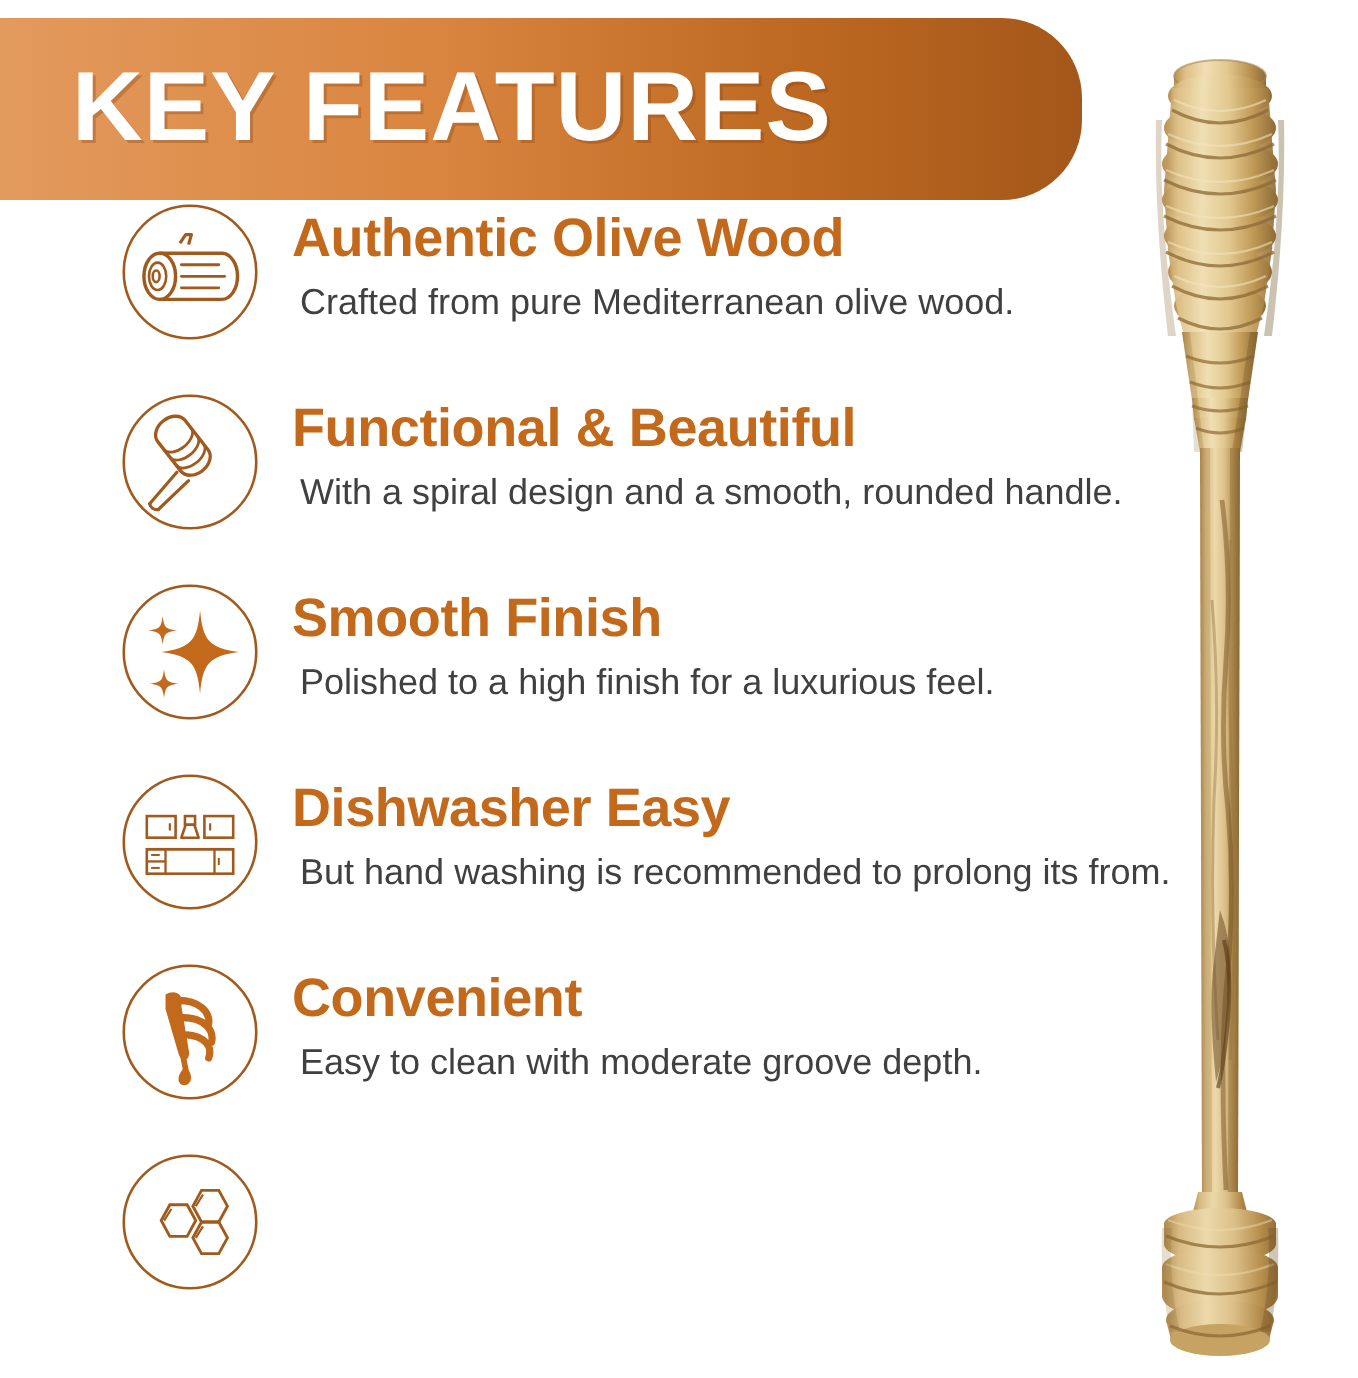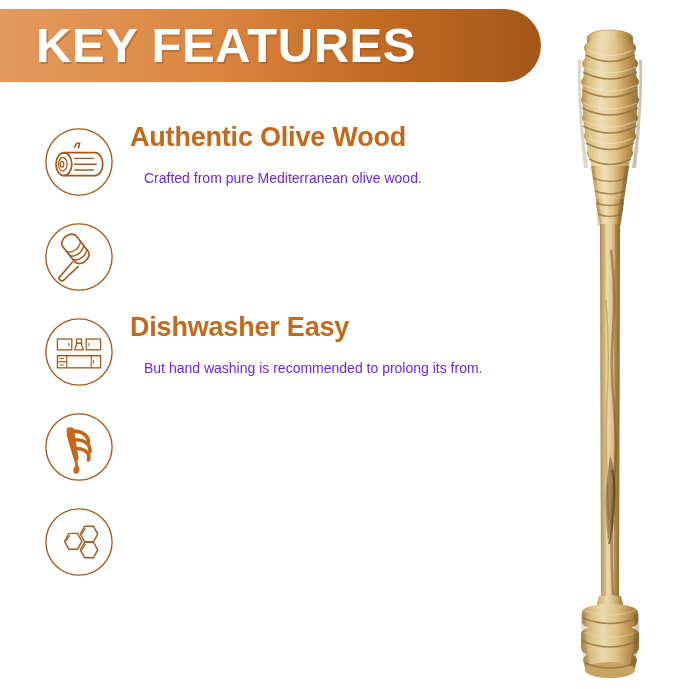--- a/index.html
+++ b/index.html
@@ -21,21 +21,21 @@
     height: 689px;
     background: #ffffff;
   }
 
   
   .banner {
     position: absolute;
     left: 0px;
     top: 9px;
     width: 541px;
-    height: 73px;
+    height: 91px;
     background: linear-gradient(90deg, #e39a5d 0%, #d9843e 42%, #bf6a22 72%, #a4571a 100%);
     border-radius: 0 40px 40px 0;
     display: flex;
     align-items: center;
     box-sizing: border-box;
     padding-left: 36px;
   }
   .banner-title {
     color: #ffffff;
     font-family: "Liberation Sans", sans-serif;
@@ -44,22 +44,23 @@
     letter-spacing: 0.5px;
     line-height: 1;
     white-space: nowrap;
     text-shadow: 1.5px 1.5px 0 rgba(120,60,15,0.30);
   }
 
   
   .features {
     position: absolute;
     left: 0;
-    top: 114px;
+    top: 88px;
     width: 545px;
+    padding-left: 16px;
   }
   .feature-row {
     position: relative;
     height: 95px;
     display: flex;
     align-items: center;
   }
   .icon-wrap {
     width: 78px;
     margin-left: 40px;
@@ -83,27 +84,27 @@
     color: #c2691b;
     font-family: "Liberation Sans", sans-serif;
     font-weight: bold;
     font-size: 27px;
     line-height: 1.08;
     letter-spacing: -0.2px;
     white-space: nowrap;
     margin: 0 0 3px 0;
   }
   .feature-sub {
-    color: #6d28d9;
+    color: #404040;
     font-family: "Liberation Sans", sans-serif;
     font-weight: normal;
-    font-size: 14px;
+    font-size: 18px;
     line-height: 1.15;
     white-space: nowrap;
-    margin: 14px;
+    margin: 4px;
   }
 
   
   .product {
     position: absolute;
     right: 0px;
     top: 0px;
     width: 139px;
     height: 689px;
   }
@@ -154,22 +155,43 @@
             <path d="M38 31 a12 7 0 0 0 24 0" fill="none" stroke="#a15a1d" stroke-width="1.9"></path>
             <path d="M38 38 a12 7 0 0 0 24 0" fill="none" stroke="#a15a1d" stroke-width="1.9"></path>
             <path d="M38 45 a12 7 0 0 0 24 0" fill="none" stroke="#a15a1d" stroke-width="1.9"></path>
           </g>
 
           <path d="M41 57 L22 79" fill="none" stroke="#a15a1d" stroke-width="2.2" stroke-linecap="round"></path>
           <path d="M49 63 L28 83" fill="none" stroke="#a15a1d" stroke-width="2.2" stroke-linecap="round"></path>
           <path d="M22 79 a5 5 0 0 0 6 4" fill="none" stroke="#a15a1d" stroke-width="2.2" stroke-linecap="round"></path>
         </svg>
       </div>
-    </div>
-
+      <div class="feature-text">
+        <div class="feature-title">Functional &amp; Beautiful</div>
+        <div class="feature-sub">With a spiral design and a smooth, rounded handle.</div>
+      </div>
+    </div>
+
+    <div class="feature-row">
+      <div class="icon-wrap">
+        <svg class="icon-circle" viewBox="0 0 100 100">
+          <circle cx="50" cy="50" r="46" fill="none" stroke="#a15a1d" stroke-width="1.8"></circle>
+
+          <path d="M57 21 C59 42 63 47 84 50 C63 53 59 58 57 79 C55 58 51 53 30 50 C51 47 55 42 57 21 Z" fill="#c2691b"></path>
+
+          <path d="M31 25 C32 33 33 34 41 35 C33 36 32 37 31 45 C30 37 29 36 21 35 C29 34 30 33 31 25 Z" fill="#c2691b"></path>
+
+          <path d="M32 62 C33 70 34 71 42 72 C34 73 33 74 32 82 C31 74 30 73 22 72 C30 71 31 70 32 62 Z" fill="#c2691b"></path>
+        </svg>
+      </div>
+      <div class="feature-text">
+        <div class="feature-title">Smooth Finish</div>
+        <div class="feature-sub">Polished to a high finish for a luxurious feel.</div>
+      </div>
+    </div>
 
     <div class="feature-row">
       <div class="icon-wrap">
         <svg class="icon-circle" viewBox="0 0 100 100">
           <circle cx="50" cy="50" r="46" fill="none" stroke="#a15a1d" stroke-width="1.8"></circle>
 
           <rect x="20" y="32" width="20" height="15" fill="none" stroke="#a15a1d" stroke-width="1.8"></rect>
           <line x1="36" y1="37" x2="36" y2="42" stroke="#a15a1d" stroke-width="1.5"></line>
 
           <path d="M44 47 L47 38 L53 38 L56 47 Z" fill="none" stroke="#a15a1d" stroke-width="1.8" stroke-linejoin="round"></path>
@@ -204,20 +226,24 @@
 
           <path d="M33 24 C40 20 46 24 44 32 L49 62 C51 70 44 72 42 65 L33 34 Z" fill="#c2691b"></path>
 
           <path d="M45 66 L47 76" stroke="#c2691b" stroke-width="4" stroke-linecap="round" fill="none"></path>
           <path d="M47 74 C53 80 51 87 46 87 C41 87 40 80 47 74 Z" fill="#c2691b"></path>
 
           <path d="M42 28 C56 28 64 36 63 44" stroke="#c2691b" stroke-width="5" stroke-linecap="round" fill="none"></path>
           <path d="M45 40 C59 40 67 48 65 57" stroke="#c2691b" stroke-width="5" stroke-linecap="round" fill="none"></path>
           <path d="M48 52 C60 53 66 60 63 68" stroke="#c2691b" stroke-width="5" stroke-linecap="round" fill="none"></path>
         </svg>
+      </div>
+      <div class="feature-text">
+        <div class="feature-title">Convenient</div>
+        <div class="feature-sub">Easy to clean with moderate groove depth.</div>
       </div>
     </div>
 
     <div class="feature-row">
       <div class="icon-wrap">
         <svg class="icon-circle" viewBox="0 0 100 100">
           <circle cx="50" cy="50" r="46" fill="none" stroke="#a15a1d" stroke-width="1.8"></circle>
 
           <polygon points="36,38 48,38 54,49 48,60 36,60 30,49" fill="none" stroke="#a15a1d" stroke-width="2"></polygon>
           <line x1="37" y1="41" x2="32" y2="49" stroke="#a15a1d" stroke-width="1.5"></line>

